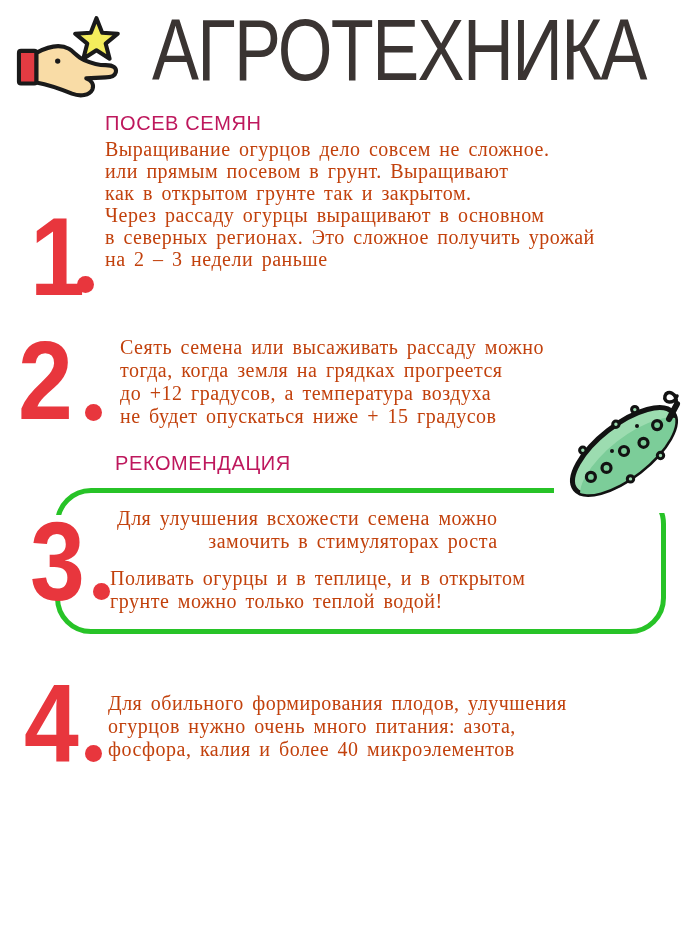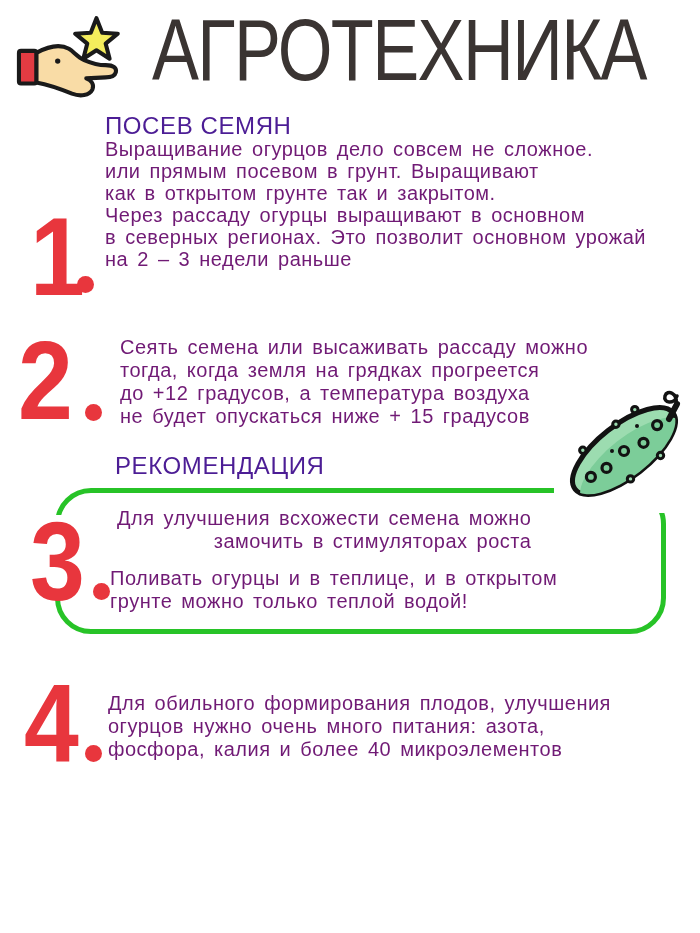--- a/index.html
+++ b/index.html
@@ -10,26 +10,26 @@
   
   .hand-icon{position:absolute;left:12px;top:8px;width:122px;height:102px;}
   .page-title{
     position:absolute;left:152px;top:6px;
     font-size:88px;line-height:1;font-weight:400;color:#3a3432;
     letter-spacing:-2px;white-space:nowrap;
     transform:scaleX(.80);transform-origin:left top;
   }
   
   .sec-heading{
-    position:absolute;font-size:24px;color:#4c1d95;
+    position:absolute;font-size:20px;color:#be185d;
     letter-spacing:.6px;white-space:nowrap;
   }
   .body-text{
-    position:absolute;font-size:20px;line-height:22px;color:#701a75;
-    letter-spacing:.5px;word-spacing:3px;white-space:nowrap;
+    position:absolute;font-size:20px;line-height:22px;color:#c2410c;
+    letter-spacing:.5px;word-spacing:3px;white-space:nowrap;font-family:Liberation Serif, serif;
   }
   .ln{white-space:nowrap;}
   
   .bignum{
     position:absolute;font-size:112px;line-height:1;font-weight:bold;
     color:#e8363d;transform:scaleX(.88);transform-origin:left top;
   }
   .numdot{
     position:absolute;width:17px;height:17px;border-radius:50%;
     background:#e8363d;
@@ -62,21 +62,21 @@
   <div class="page-title">АГРОТЕХНИКА</div>
 
   <div class="bignum" style="left:30px;top:201px;">1</div>
   <div class="numdot" style="left:77px;top:276px;"></div>
   <div class="sec-heading" style="left:105px;top:112px;">ПОСЕВ СЕМЯН</div>
   <div class="body-text" style="left:105px;top:138px;">
     <div class="ln">Выращивание огурцов дело совсем не сложное.</div>
     <div class="ln">или прямым посевом в грунт. Выращивают</div>
     <div class="ln">как в открытом грунте так и закрытом.</div>
     <div class="ln">Через рассаду огурцы выращивают в основном</div>
-    <div class="ln">в северных регионах. Это позволит основном урожай</div>
+    <div class="ln">в северных регионах. Это сложное получить урожай</div>
     <div class="ln">на 2 – 3 недели раньше</div>
   </div>
 
   <div class="bignum" style="left:18px;top:325px;">2</div>
   <div class="numdot" style="left:85px;top:404px;"></div>
   <div class="body-text" style="left:120px;top:336px;line-height:23px;">
     <div class="ln">Сеять семена или высаживать рассаду можно</div>
     <div class="ln">тогда, когда земля на грядках прогреется</div>
     <div class="ln">до +12 градусов, а температура воздуха</div>
     <div class="ln">не будет опускаться ниже + 15 градусов</div>

